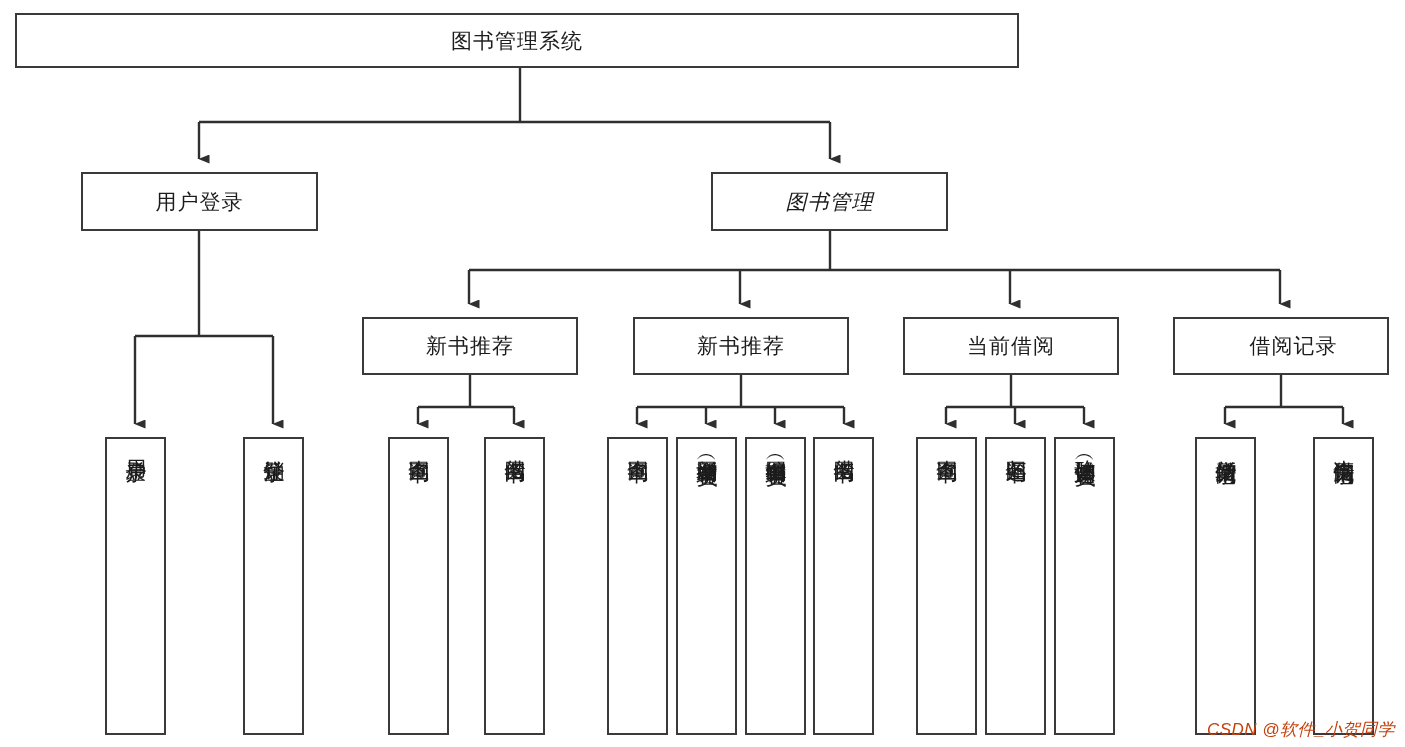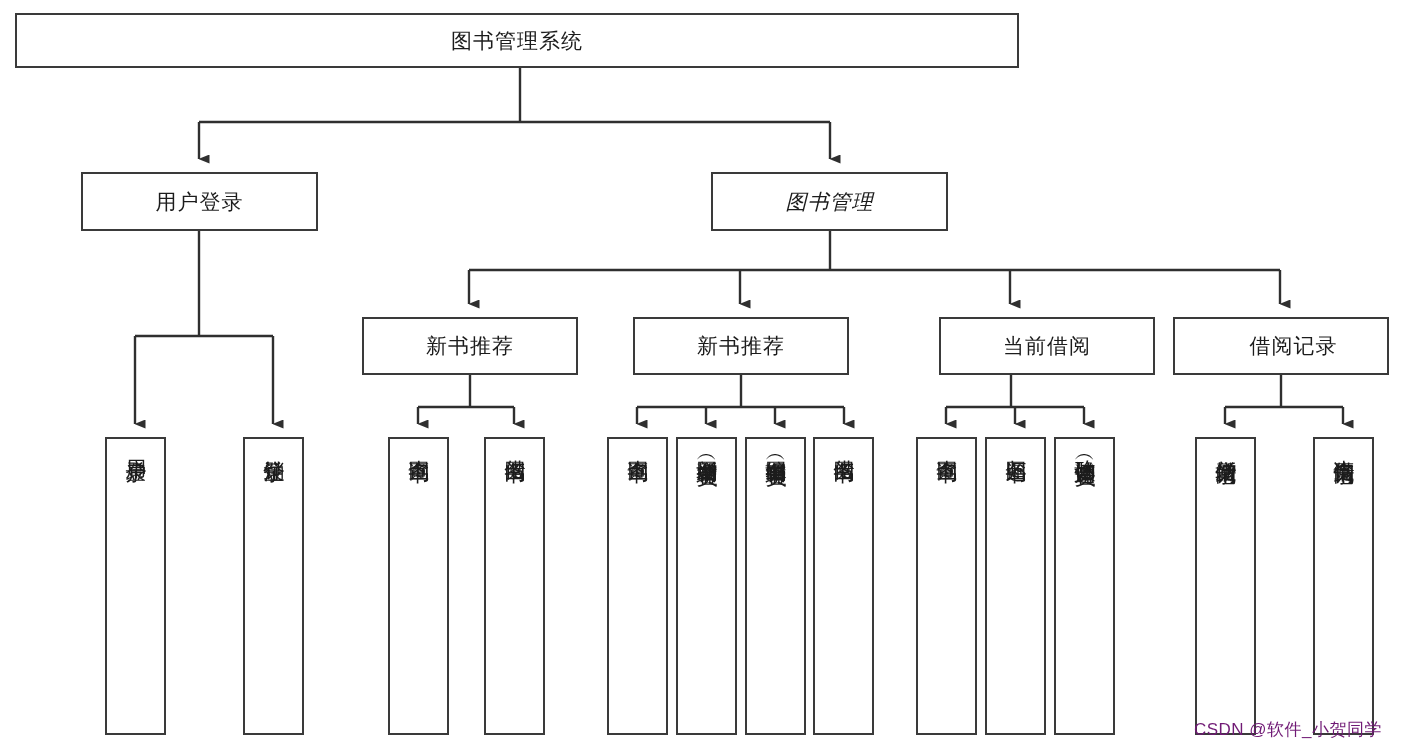--- a/index.html
+++ b/index.html
@@ -53,27 +53,28 @@
     white-space: nowrap;
     padding-top: 4px;
     padding-bottom: 4px;
   }
   .node.leaf {
     align-items: flex-start;
     justify-content: center;
   }
   #watermark {
     position: absolute;
-    right: 23px;
+    right: 10px;
     bottom: 6px;
     font-size: 17px;
-    color: #701a75;
+    color: #c2410c;
     white-space: nowrap;
     letter-spacing: 0.5px;
     pointer-events: none;
+    font-style: italic;
   }
 </style>
 </head>
 <body>
 
 <div id="diagram-root">
   <svg class="edges" viewBox="0 0 1405 747">
     <defs>
       <marker id="arrowhead" markerWidth="9" markerHeight="11" refX="4.5" refY="10.5" orient="auto" markerUnits="userSpaceOnUse">
         <polygon points="0,0 9,0 4.5,11" fill="#2f2f2f"></polygon>
@@ -125,21 +126,21 @@
       </div>
       <div class="node" style="left: 711px; top: 172px; width: 237px; height: 59px; font-style: italic;">
         <span class="node-h">图书管理</span>
       </div>
       <div class="node" style="left: 362px; top: 317px; width: 216px; height: 58px;">
         <span class="node-h">新书推荐</span>
       </div>
       <div class="node" style="left: 633px; top: 317px; width: 216px; height: 58px;">
         <span class="node-h">新书推荐</span>
       </div>
-      <div class="node" style="left: 903px; top: 317px; width: 216px; height: 58px; margin-left: 36px;">
+      <div class="node" style="left: 903px; top: 317px; width: 216px; height: 58px;">
         <span class="node-h">当前借阅</span>
       </div>
       <div class="node" style="left: 1173px; top: 317px; width: 216px; height: 58px; padding-left: 25px;">
         <span class="node-h">借阅记录</span>
       </div>
       <div class="node leaf" style="left: 105px; top: 437px; width: 61px; height: 298px;">
         <span class="node-v">用户登录</span>
       </div>
       <div class="node leaf" style="left: 243px; top: 437px; width: 61px; height: 298px;">
         <span class="node-v">注销登录</span>

